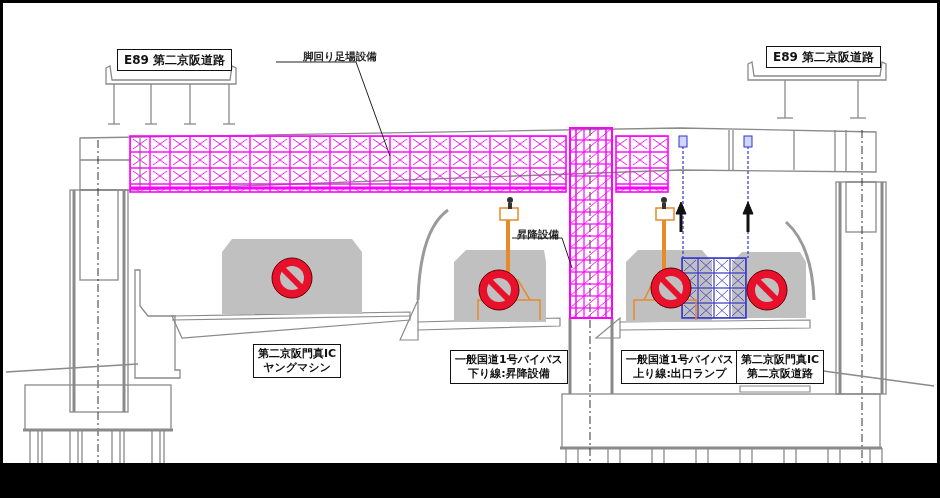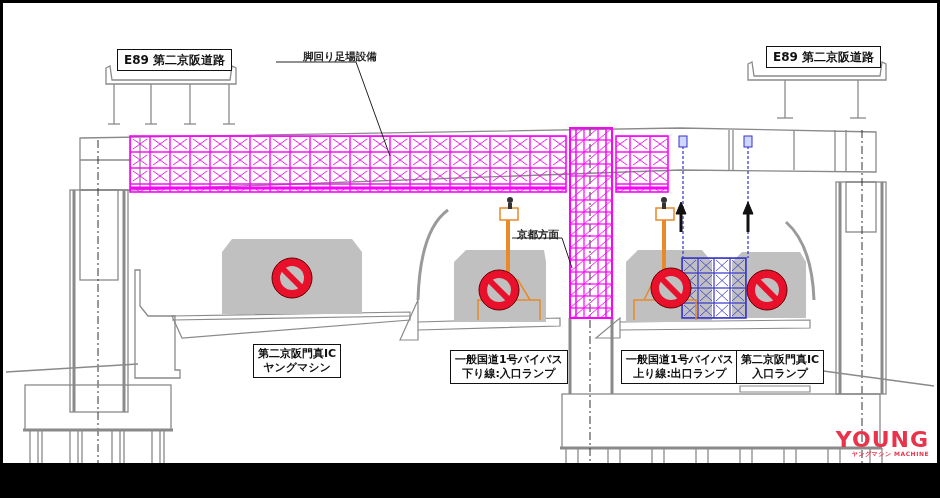--- a/index.html
+++ b/index.html
@@ -199,36 +199,32 @@
           <circle cx="767" cy="290" r="12" fill="#c0c0c0"></circle>
           <line x1="758" y1="281" x2="776" y2="299" stroke="#e8102a" stroke-width="6"></line>
         </g>
   </g>
 </svg>
 
 <div class="label-box road-title" style="left:114px;top:46px;">E89 第二京阪道路</div>
 <div class="label-box road-title" style="left:763px;top:43px;">E89 第二京阪道路</div>
 
 <div class="plain-label" style="left:282px;top:47px;margin-left:18px;">脚回り足場設備</div>
-<div class="plain-label" style="left:514px;top:225px;">京都方面</div>
+<div class="plain-label" style="left:514px;top:225px;">昇降設備</div>
 
 <div class="label-box" style="left:250px;top:341px;">
   <div>第二京阪門真IC</div>
   <div>ヤングマシン</div>
 </div>
 <div class="label-box" style="left:447px;top:347px;">
   <div>一般国道1号バイパス</div>
-  <div>下り線:入口ランプ</div>
+  <div>下り線:昇降設備</div>
 </div>
 <div class="label-box" style="left:618px;top:347px;">
   <div>一般国道1号バイパス</div>
   <div>上り線:出口ランプ</div>
 </div>
 <div class="label-box" style="left:733px;top:347px;">
   <div>第二京阪門真IC</div>
-  <div>入口ランプ</div>
-</div>
-
-<div class="logo">
-  <div class="big">YOUNG</div>
-  <div class="small">ヤングマシン MACHINE</div>
-</div>
+  <div>第二京阪道路</div>
+</div>
+
 </div>
 
 </body></html>

